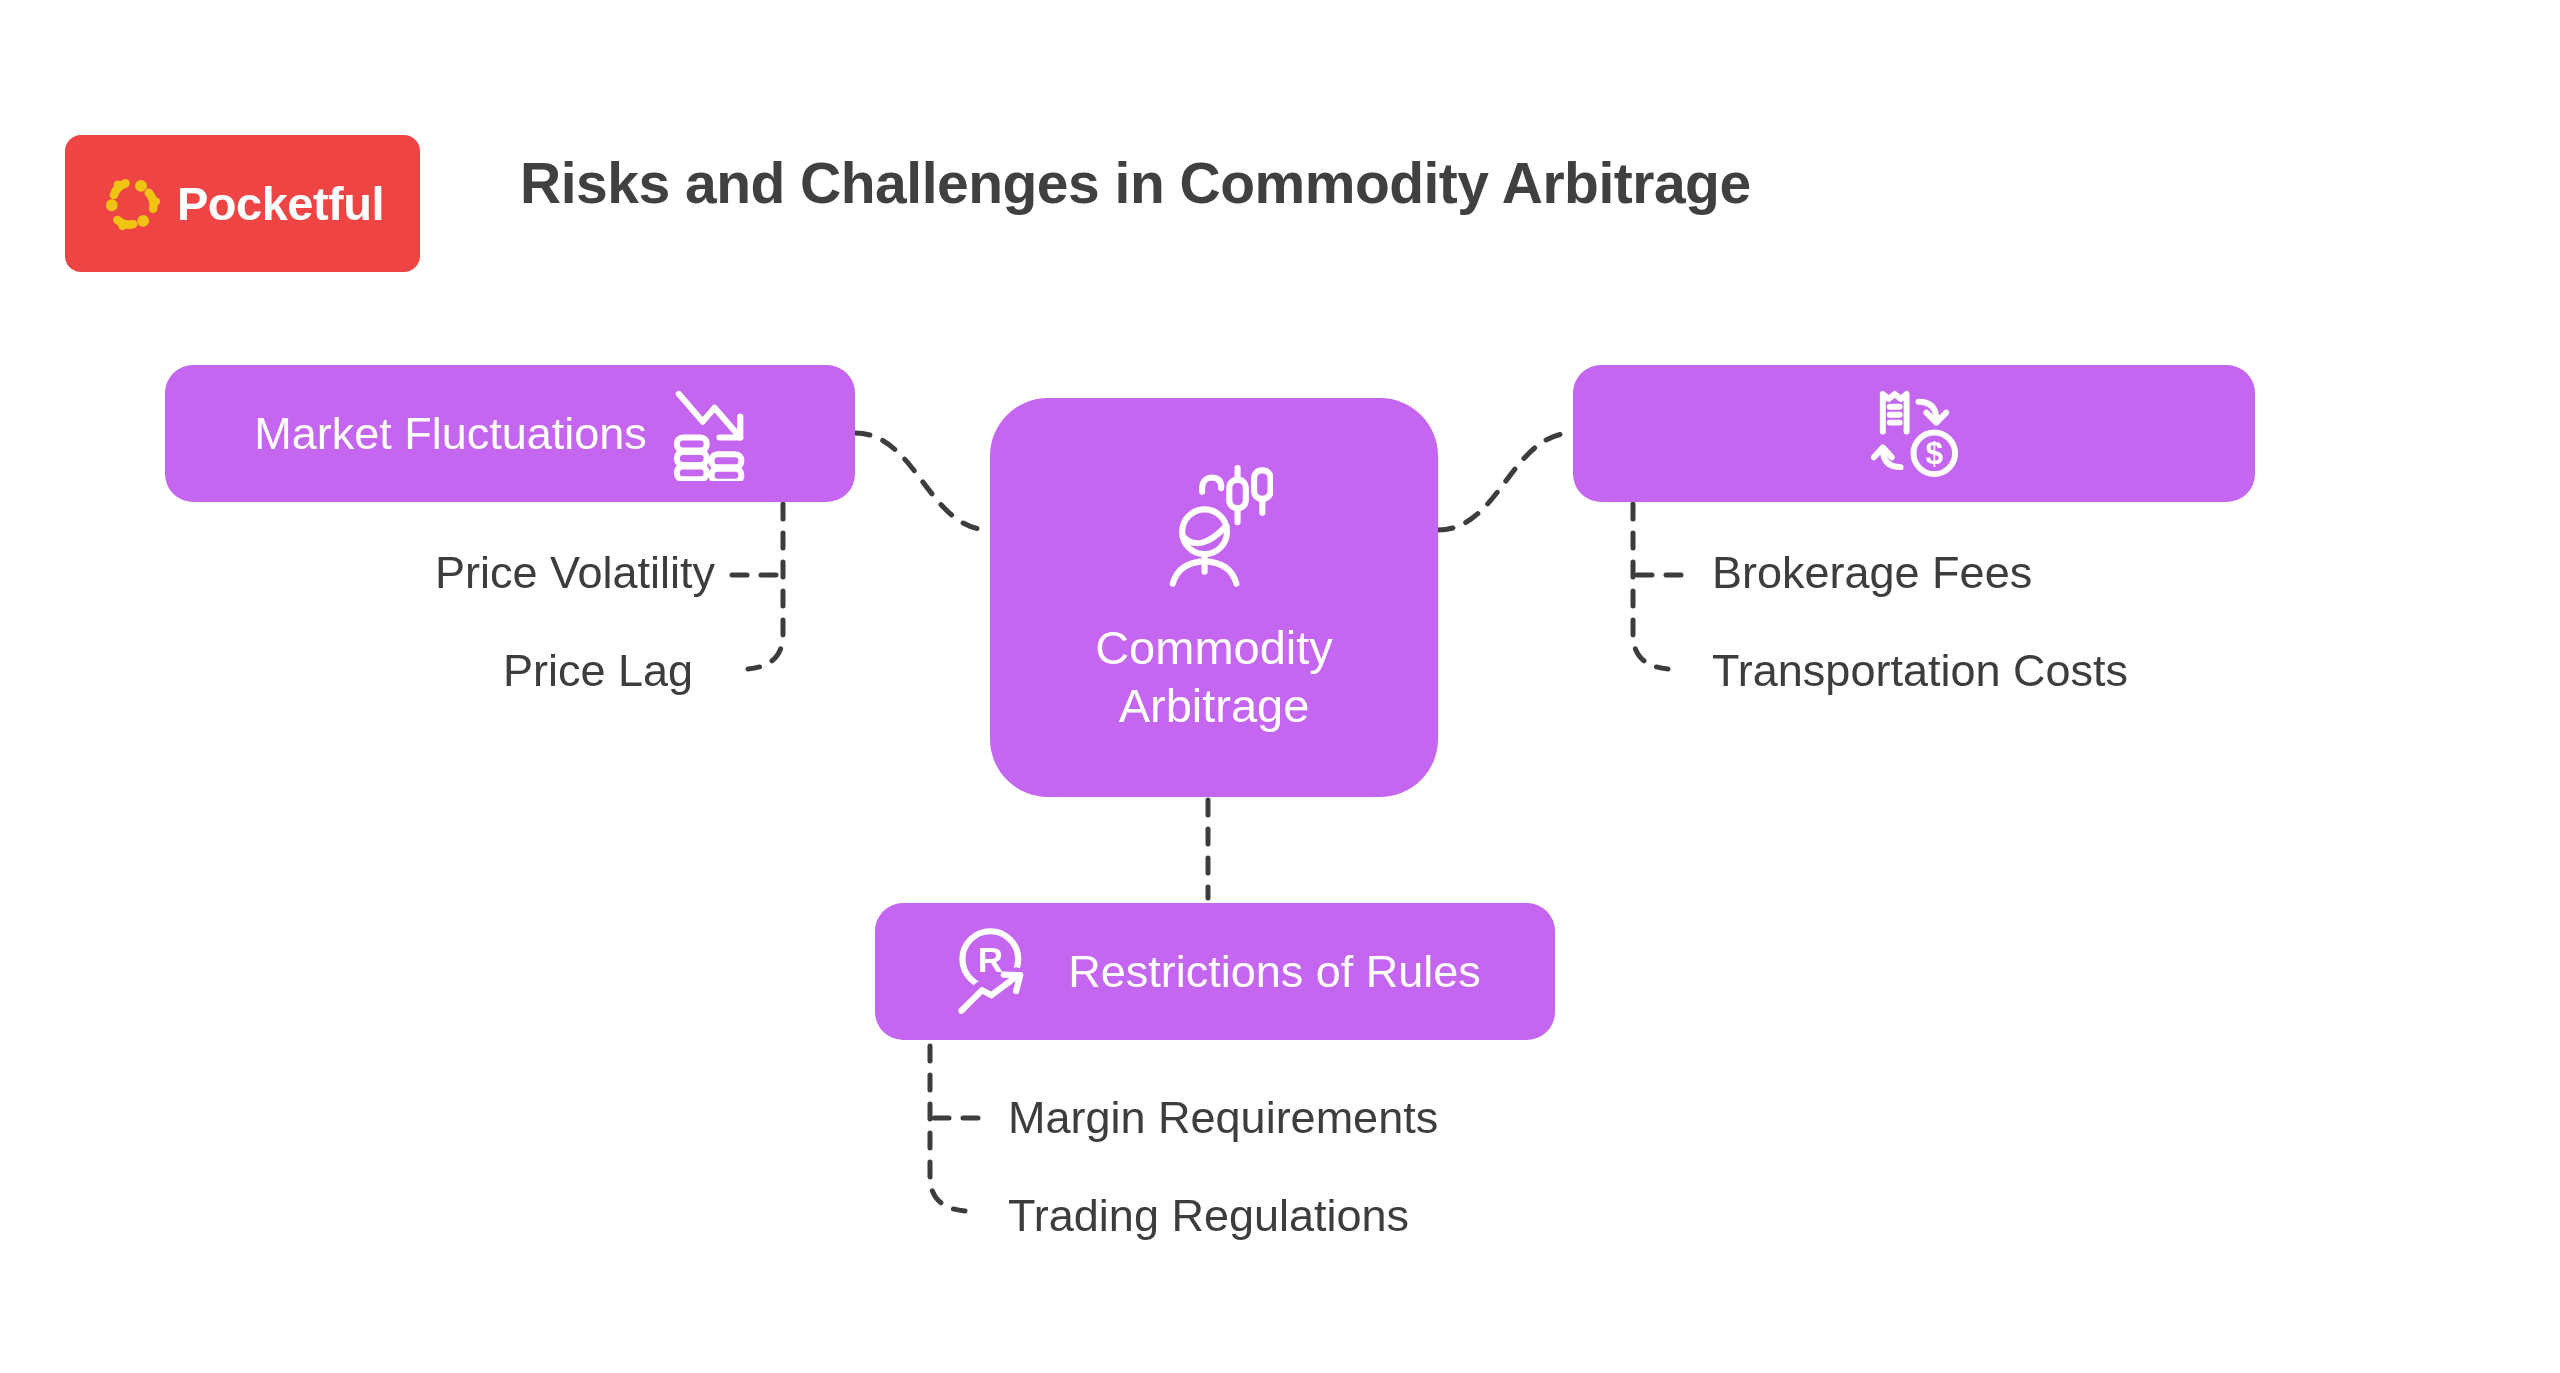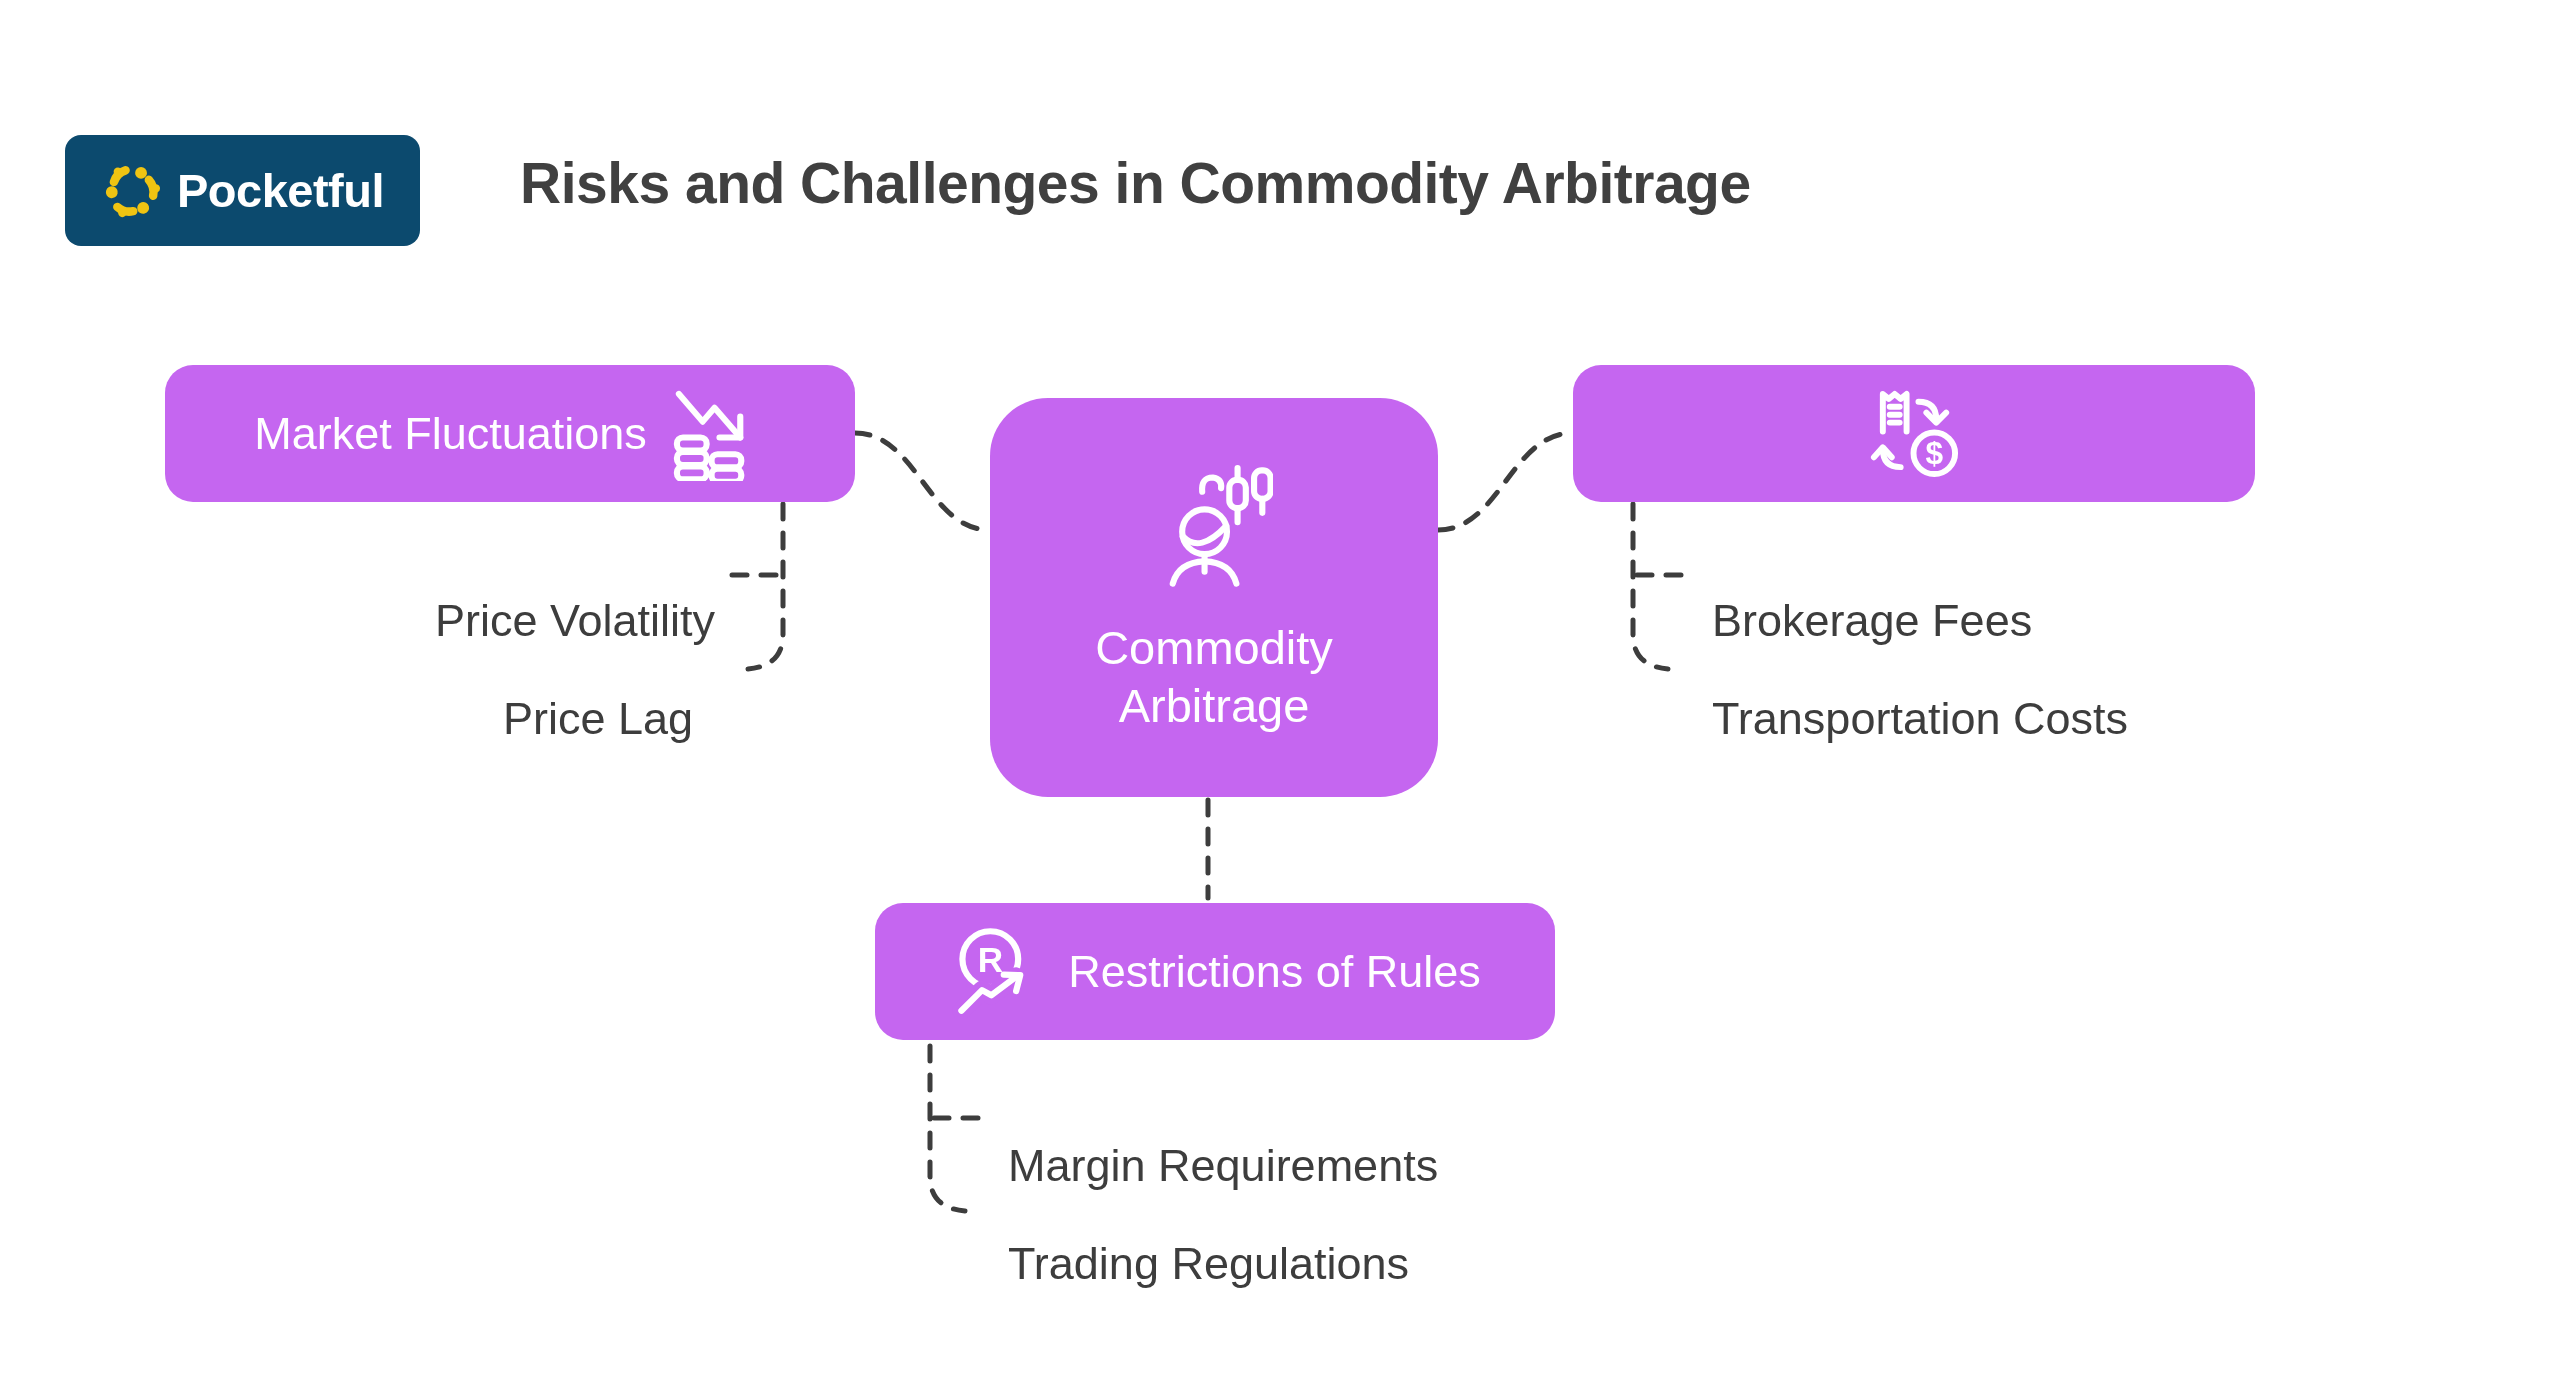--- a/index.html
+++ b/index.html
@@ -2,22 +2,22 @@
 <html><head>
 <meta charset="utf-8">
 <style>
   html,body{margin:0;padding:0;}
   body{
     width:2560px;height:1373px;position:relative;overflow:hidden;
     background:#ffffff;font-family:"Liberation Sans",sans-serif;
   }
   
   .logo{
-    position:absolute;left:65px;top:135px;width:355px;height:111px;
-    background:#0c4a6e;border-radius:16px;display:flex;align-items:center;
+    position:absolute;left:65px;top:135px;width:355px;height:137px;
+    background:#ef4444;border-radius:16px;display:flex;align-items:center;
     justify-content:center;gap:14px;
   }
   .logo-text{color:#ffffff;font-size:47px;font-weight:700;letter-spacing:-0.5px;}
   .page-title{
     position:absolute;left:520px;top:150px;font-size:57px;font-weight:700;
     color:#404040;letter-spacing:-0.5px;white-space:nowrap;
   }
   
   .connectors{position:absolute;left:0;top:0;z-index:1;}
   .connectors path{
@@ -35,21 +35,21 @@
   .node-restrictions{left:875px;top:903px;width:680px;}
   .center-node{
     left:990px;top:398px;width:448px;height:399px;border-radius:58px;
     flex-direction:column;gap:26px;
   }
   .center-label{font-size:47px;font-weight:500;line-height:1.22;text-align:center;}
   .branch-icon{width:95px;height:95px;flex:0 0 auto;}
   .center-icon{width:118px;height:132px;flex:0 0 auto;}
   
   .child-label{
-    position:absolute;font-size:45px;color:#3d3d3d;white-space:nowrap;z-index:2;margin-top:48px;
+    position:absolute;font-size:45px;color:#3d3d3d;white-space:nowrap;z-index:2;
   }
   .align-right{text-align:right;}
 </style>
 </head>
 <body>
 
 <svg class="connectors" width="2560" height="1373" viewBox="0 0 2560 1373">
   <path d="M855 433 C 917 433 928 530 990 530"></path>
   <path d="M1438 530 C 1500 530 1511 433 1573 433"></path>
   <path d="M1208 800 L1208 898"></path>

